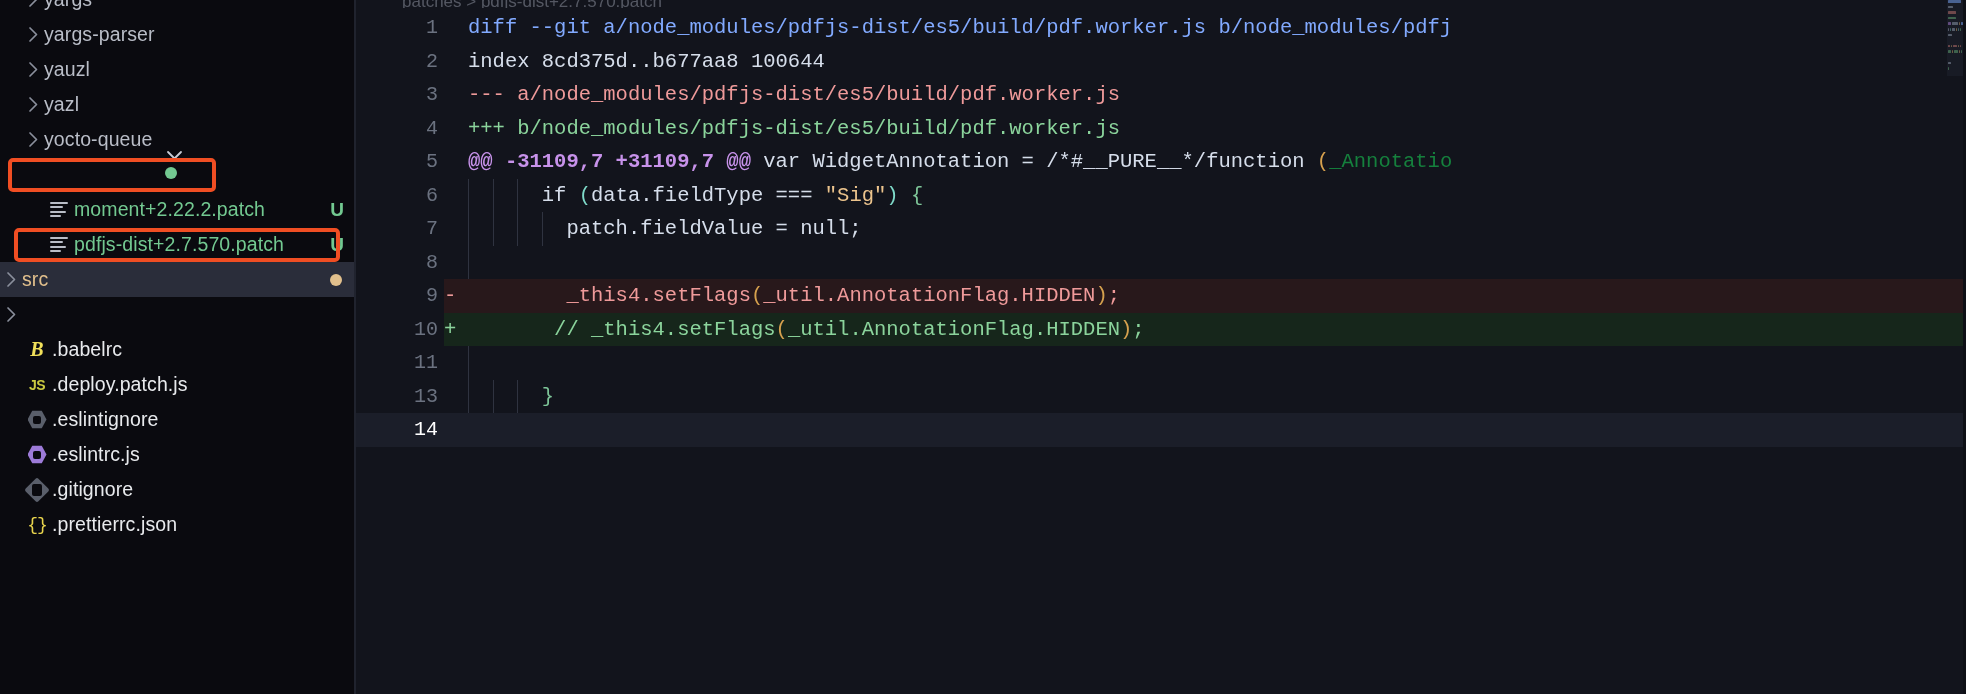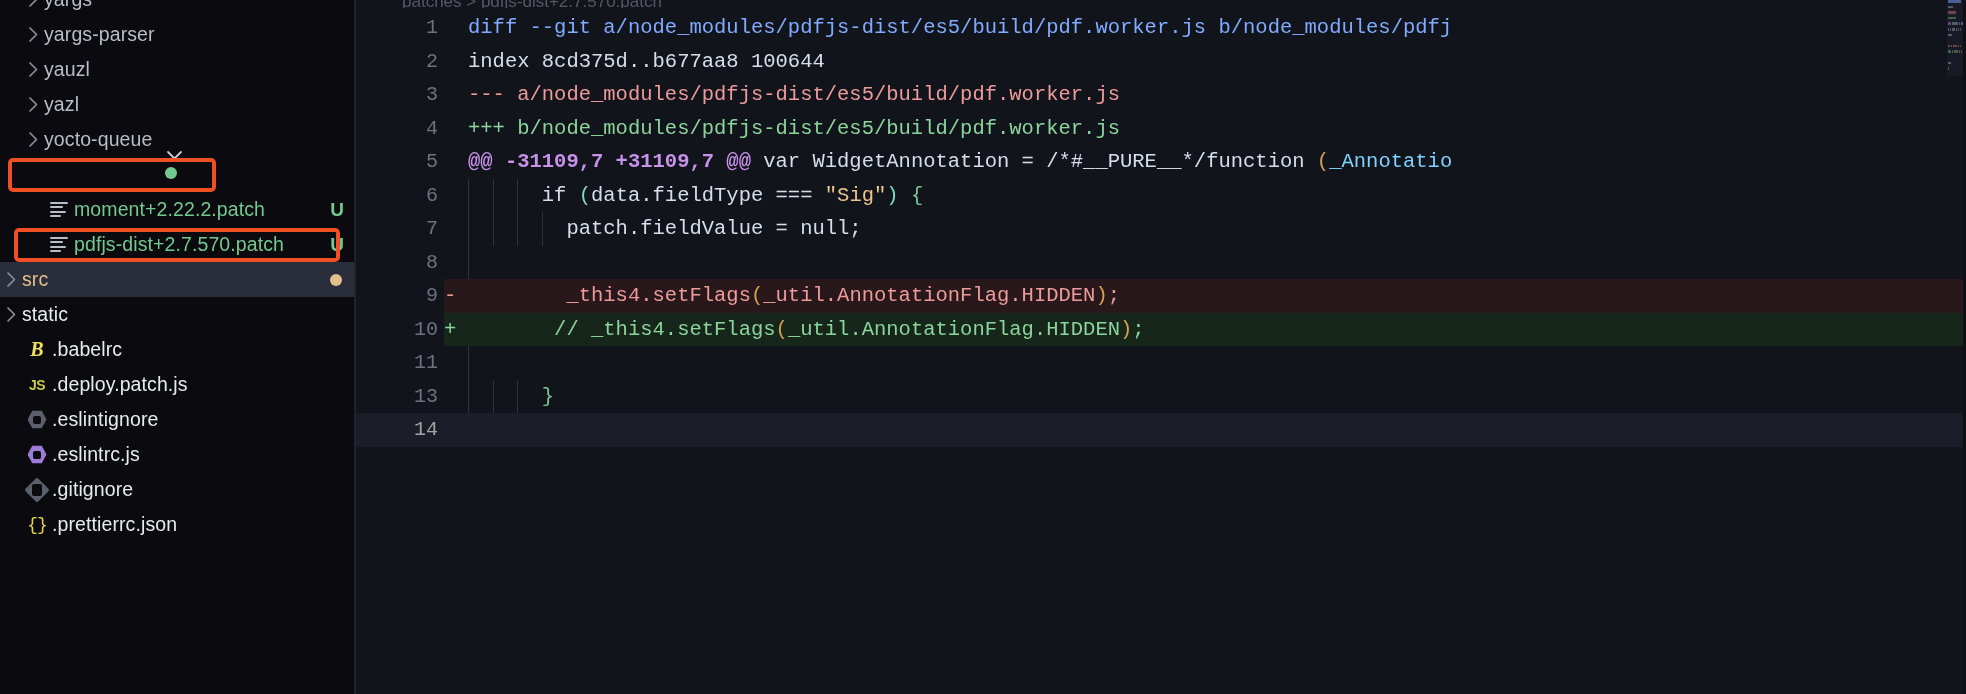--- a/index.html
+++ b/index.html
@@ -146,21 +146,21 @@
     display: flex;
   }
   .cline.active { background: #1b1e29; }
   .lnum {
     flex: 0 0 88px; width: 88px;
     text-align: right;
     padding-right: 6px;
     color: #6b7280;
     font-size: 20px;
   }
-  .cline.active .lnum { color: #a3a3a3; }
+  .cline.active .lnum { color: #ffffff; }
   .ctext {
     flex: 1 1 auto;
     position: relative;
     padding-left: 24px;
     overflow: hidden;
   }
   .gutmark {
     position: absolute; left: 0; top: 0;
     width: 24px; text-align: left;
   }
@@ -176,21 +176,21 @@
   .diff-del { background: #28181b; }
   .diff-add { background: #16261b; }
 
   
   .t-plain   { color: #d6deeb; }
   .t-header  { color: #82aaff; }
   .t-del     { color: #ef9a9a; }
   .t-add     { color: #8bd49c; }
   .t-hunk    { color: #c792ea; font-weight: 700; }
   .t-str     { color: #ecc48d; }
-  .t-fn      { color: #7dd3fc; }
+  .t-fn      { color: #15803d; }
   .t-punc-g  { color: #7fdbca; }
   .t-punc-y  { color: #d6a14e; }
   .t-brace-g { color: #7ec699; }
 
   
   #minimap {
     position: absolute; right: 3px; top: 0;
     width: 16px; height: 694px;
     overflow: hidden;
     opacity: .9;
@@ -297,21 +297,20 @@
           </span>
           <span class="label yellow-txt">src</span>
           <span class="gitdot" style="background: rgb(226, 192, 141);"></span>
         </div>
         <div class="tree-row" style="top: 297px; position: absolute; left: 0px; width: 356px;">
           <span class="twisty">
             <svg width="11" height="17" viewBox="0 0 11 17">
               <path d="M2 2 L8.5 8.5 L2 15" stroke="#8a8f9c" stroke-width="1.7" fill="none" stroke-linecap="round" stroke-linejoin="round"></path>
             </svg>
           </span>
-          <span class="label white-txt">static</span>
         </div>
         <div class="tree-row" style="top: 332px; position: absolute; left: 0px; width: 356px;">
           <span class="twisty"></span>
           <span class="ficon">
             <span class="babel-b">B</span>
           </span>
           <span class="label white-txt">.babelrc</span>
         </div>
         <div class="tree-row" style="top: 367px; position: absolute; left: 0px; width: 356px;">
           <span class="twisty"></span>

